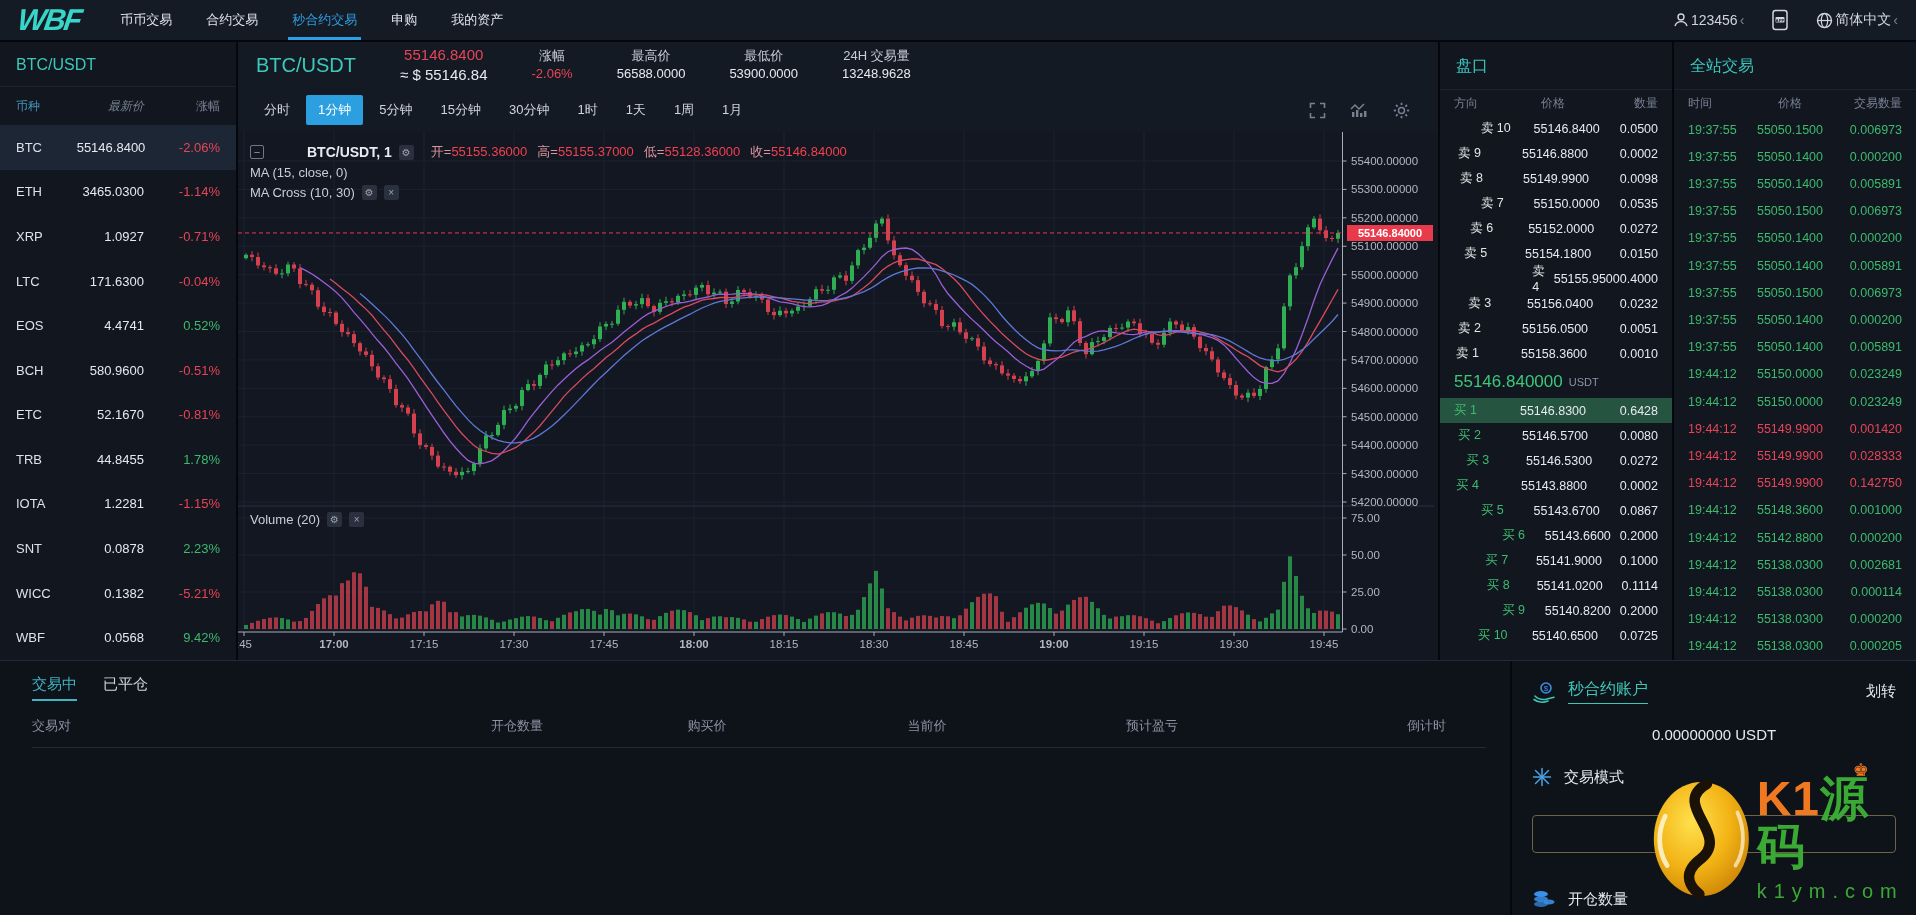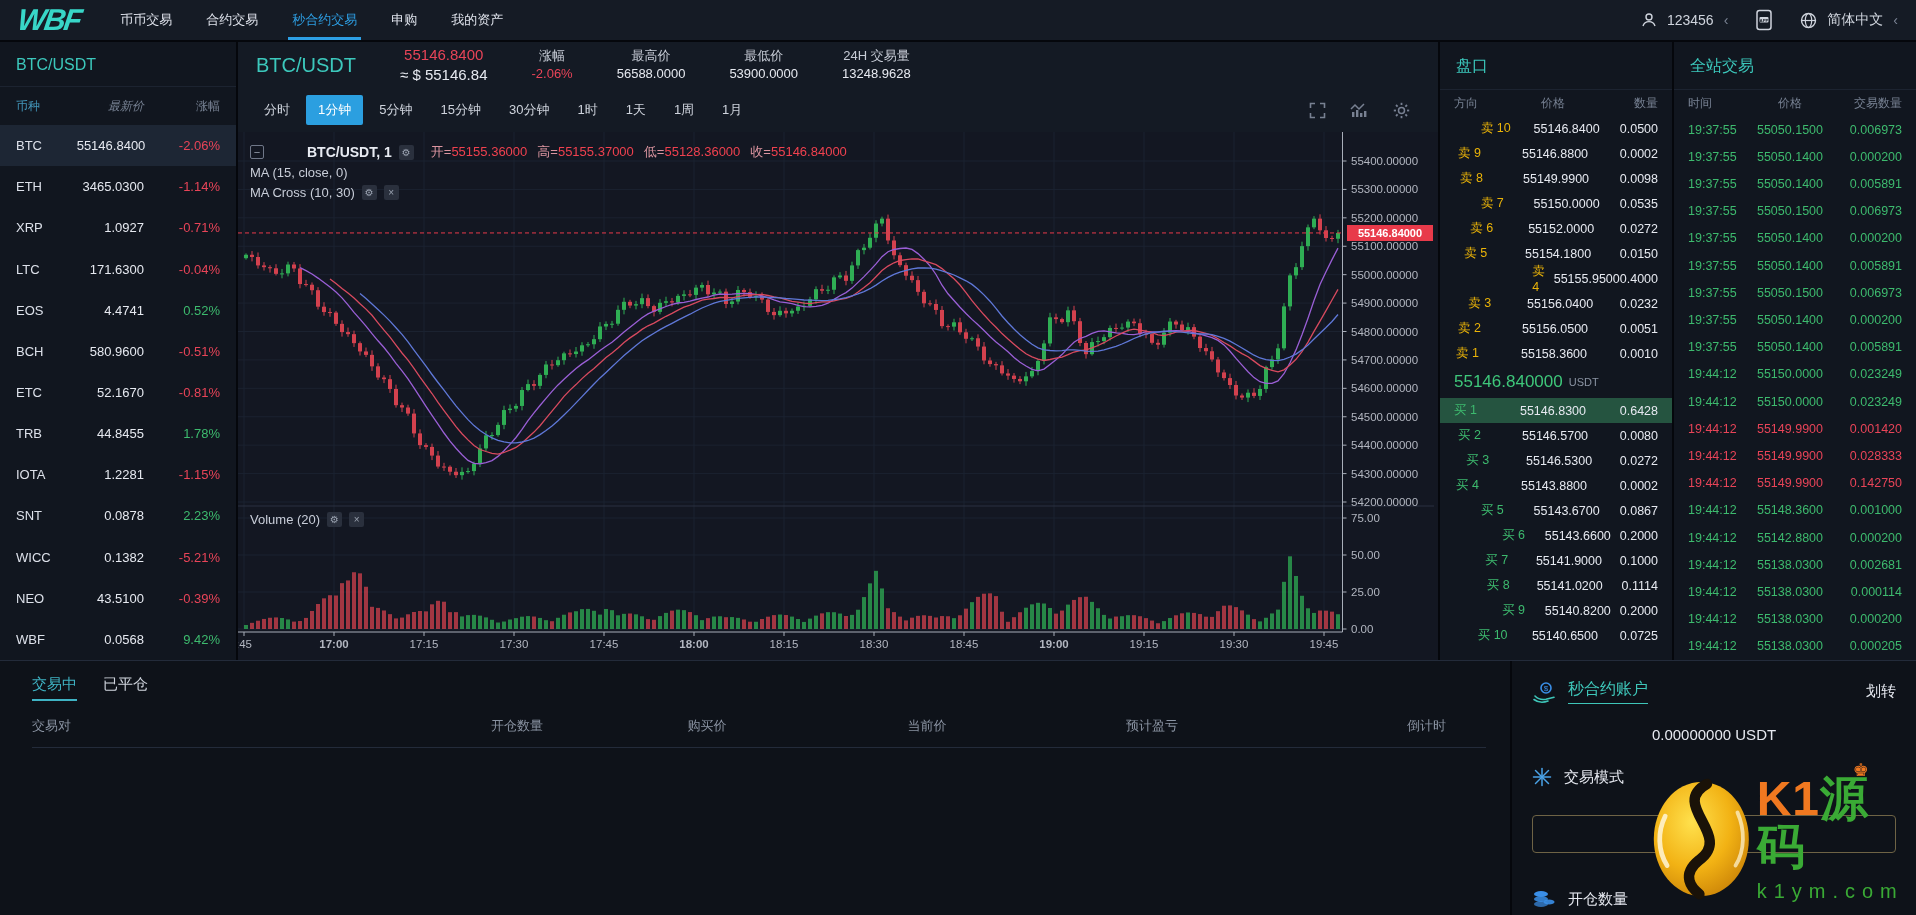--- a/index.html
+++ b/index.html
@@ -11,21 +11,21 @@
          border-bottom:2px solid #05070c; padding:0 18px; }
   .logo { color:#38d6c8; font-size:30px; font-weight:bold; font-style:italic;
           letter-spacing:-2px; transform:skewX(-8deg); margin-right:40px; }
   .nav-menu { display:flex; align-items:center; height:100%; gap:34px; }
   .nav-item { font-size:13px; color:#dfe3ec; height:100%; display:flex; align-items:center;
               cursor:pointer; position:relative; }
   .nav-item.active { color:#2d9fe4; }
   .nav-item.active::after { content:""; position:absolute; left:-4px; right:-4px; bottom:0;
               height:3px; background:#2d9fe4; }
   .nav-right { margin-left:auto; display:flex; align-items:center; gap:26px; font-size:14px; color:#cfd4dd; }
-  .nav-user { display:flex; align-items:center; gap:10px; }
+  .nav-user { display:flex; align-items:center; gap:2px; }
   .chev { color:#7c8596; font-size:14px; }
   .icon-svg { display:inline-block; vertical-align:middle; }
 
   
   .main { height:618px; display:flex; }
   .sidebar { width:238px; background:#11161f; border-right:2px solid #05070c;
              display:flex; flex-direction:column; }
   .panel-title { color:#3cc8bc; font-size:16px; padding:14px 16px 12px;
                  border-bottom:1px solid #1c2330; }
   .coin-head, .coin-row { display:flex; align-items:center; padding:0 16px; }
@@ -82,21 +82,21 @@
   .ob-rows { display:flex; flex-direction:column; }
   .ob-row { position:relative; display:flex; align-items:center; height:25px; padding:0 14px;
             font-size:12.5px; cursor:pointer; }
   .ob-depth { position:absolute; right:0; top:1px; bottom:1px; z-index:0; }
   .ask .ob-depth { background:rgba(214,72,88,.18); }
   .ask.flash .ob-depth { background:rgba(199,62,80,.45); }
   .bid .ob-depth { background:rgba(61,185,110,.20); }
   .bid.flash { background:rgba(62,160,104,.45); }
   .ob-row span { position:relative; z-index:1; }
   .ob-dir { width:56px; }
-  .ask .ob-dir { color:#eab308; }
+  .ask .ob-dir { color:#e5e5e5; }
   .bid .ob-dir { color:#3dba6e; }
   .ob-price { flex:1; text-align:center; color:#e6e9f0; }
   .ob-qty { width:62px; text-align:right; color:#e6e9f0; }
   .ob-cur { height:32px; display:flex; align-items:baseline; gap:6px; padding:0 14px; align-items:center; }
   .ob-cur .p { color:#3ec77a; font-size:17px; }
   .ob-cur .u { color:#8a93a2; font-size:11px; }
 
   
   .trades { width:242px; background:#11161f; display:flex; flex-direction:column; }
   .tr-head { display:flex; height:26px; align-items:center; font-size:12px; color:#768092; padding:0 14px; }
@@ -235,25 +235,20 @@
         </div>
         <div class="coin-row">
           <span class="sym">SNT</span>
           <span class="price">0.0878</span>
           <span class="chg up">2.23%</span>
         </div>
         <div class="coin-row">
           <span class="sym">WICC</span>
           <span class="price">0.1382</span>
           <span class="chg down">-5.21%</span>
-        </div>
-        <div class="coin-row">
-          <span class="sym">NEO</span>
-          <span class="price">43.5100</span>
-          <span class="chg down">-0.39%</span>
         </div>
         <div class="coin-row">
           <span class="sym">WBF</span>
           <span class="price">0.0568</span>
           <span class="chg up">9.42%</span>
         </div>
       </div>
   </div>
 
   <div class="chart-col">

